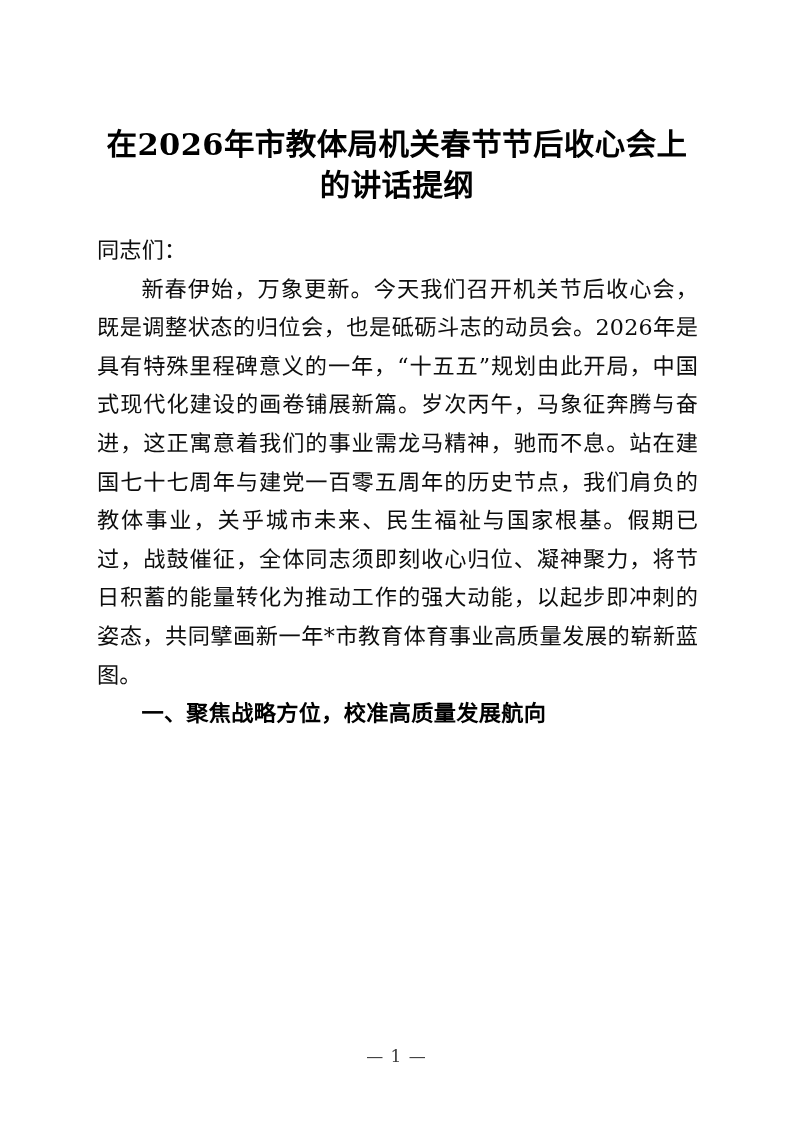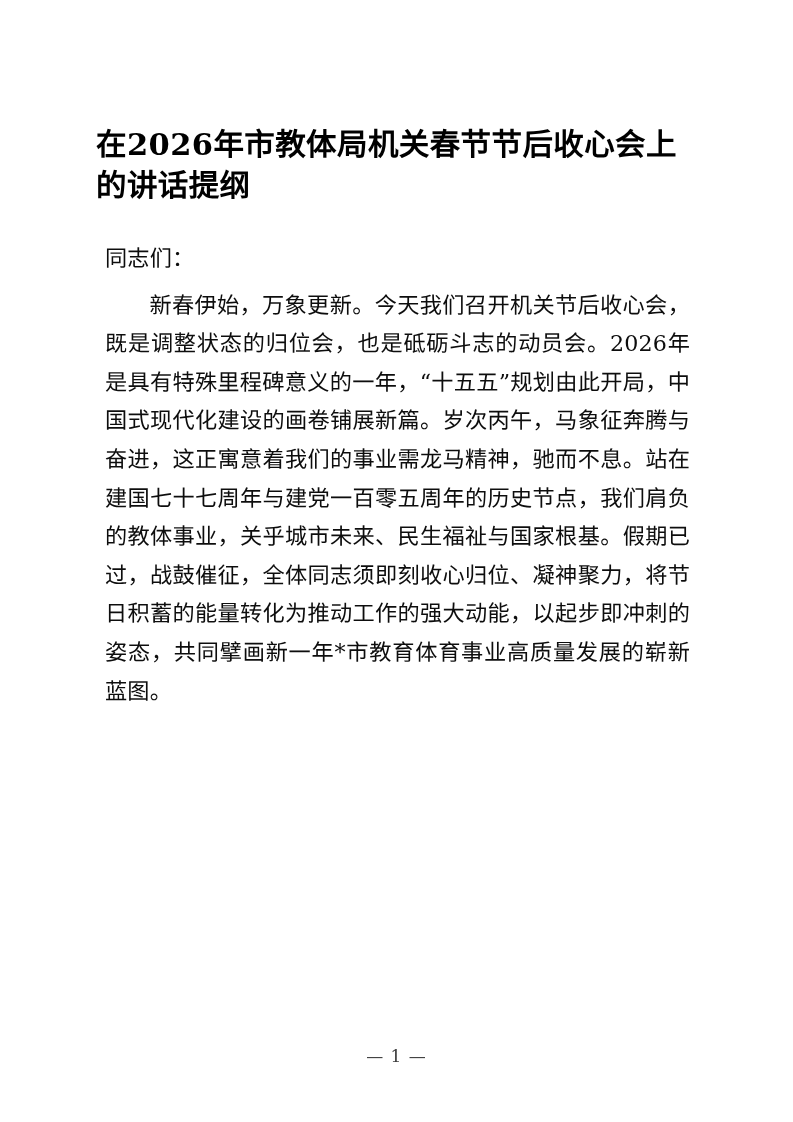--- a/index.html
+++ b/index.html
@@ -27,38 +27,39 @@
     background: #ffffff;
     box-sizing: border-box;
   }
 
   
   .doc-title {
     position: absolute;
     left: 96px;
     top: 104px;
     width: 602px;
+    text-align: center;
     font-family: "DejaVu Serif", "Liberation Serif", serif;
     font-weight: 700;
     font-size: 30.5px;
     line-height: 41px;
     letter-spacing: 0.4px;
     color: #000000;
   }
 
   
   .body-block {
     position: absolute;
     left: 97px;
     top: 231px;
     width: 601px;
   }
 
   p.para {
-    margin: 8px;
+    margin: 0;
     font-family: "DejaVu Serif", "Liberation Serif", serif;
     font-size: 22.2px;
     line-height: 38.6px;
     text-align: justify;
     text-justify: inter-ideograph;
     letter-spacing: 0.15px;
     color: #0d0d0d;
     word-break: break-all;
   }
 
@@ -96,19 +97,20 @@
 <div class="page">
 
   <h1 class="doc-title">在2026年市教体局机关春节节后收心会上的讲话提纲</h1>
 
   <div class="body-block">
 
     <p class="para">同志们：</p>
 
     <p class="para indent">新春伊始，万象更新。今天我们召开机关节后收心会，既是调整状态的归位会，也是砥砺斗志的动员会。2026年是具有特殊里程碑意义的一年，“十五五”规划由此开局，中国式现代化建设的画卷铺展新篇。岁次丙午，马象征奔腾与奋进，这正寓意着我们的事业需龙马精神，驰而不息。站在建国七十七周年与建党一百零五周年的历史节点，我们肩负的教体事业，关乎城市未来、民生福祉与国家根基。假期已过，战鼓催征，全体同志须即刻收心归位、凝神聚力，将节日积蓄的能量转化为推动工作的强大动能，以起步即冲刺的姿态，共同擘画新一年*市教育体育事业高质量发展的崭新蓝图。</p>
 
+    <p class="heading">一、聚焦战略方位，校准高质量发展航向</p>
 
 
   </div>
 
   <div class="page-footer">— 1 —</div>
 
 </div>
 
 </body></html>

